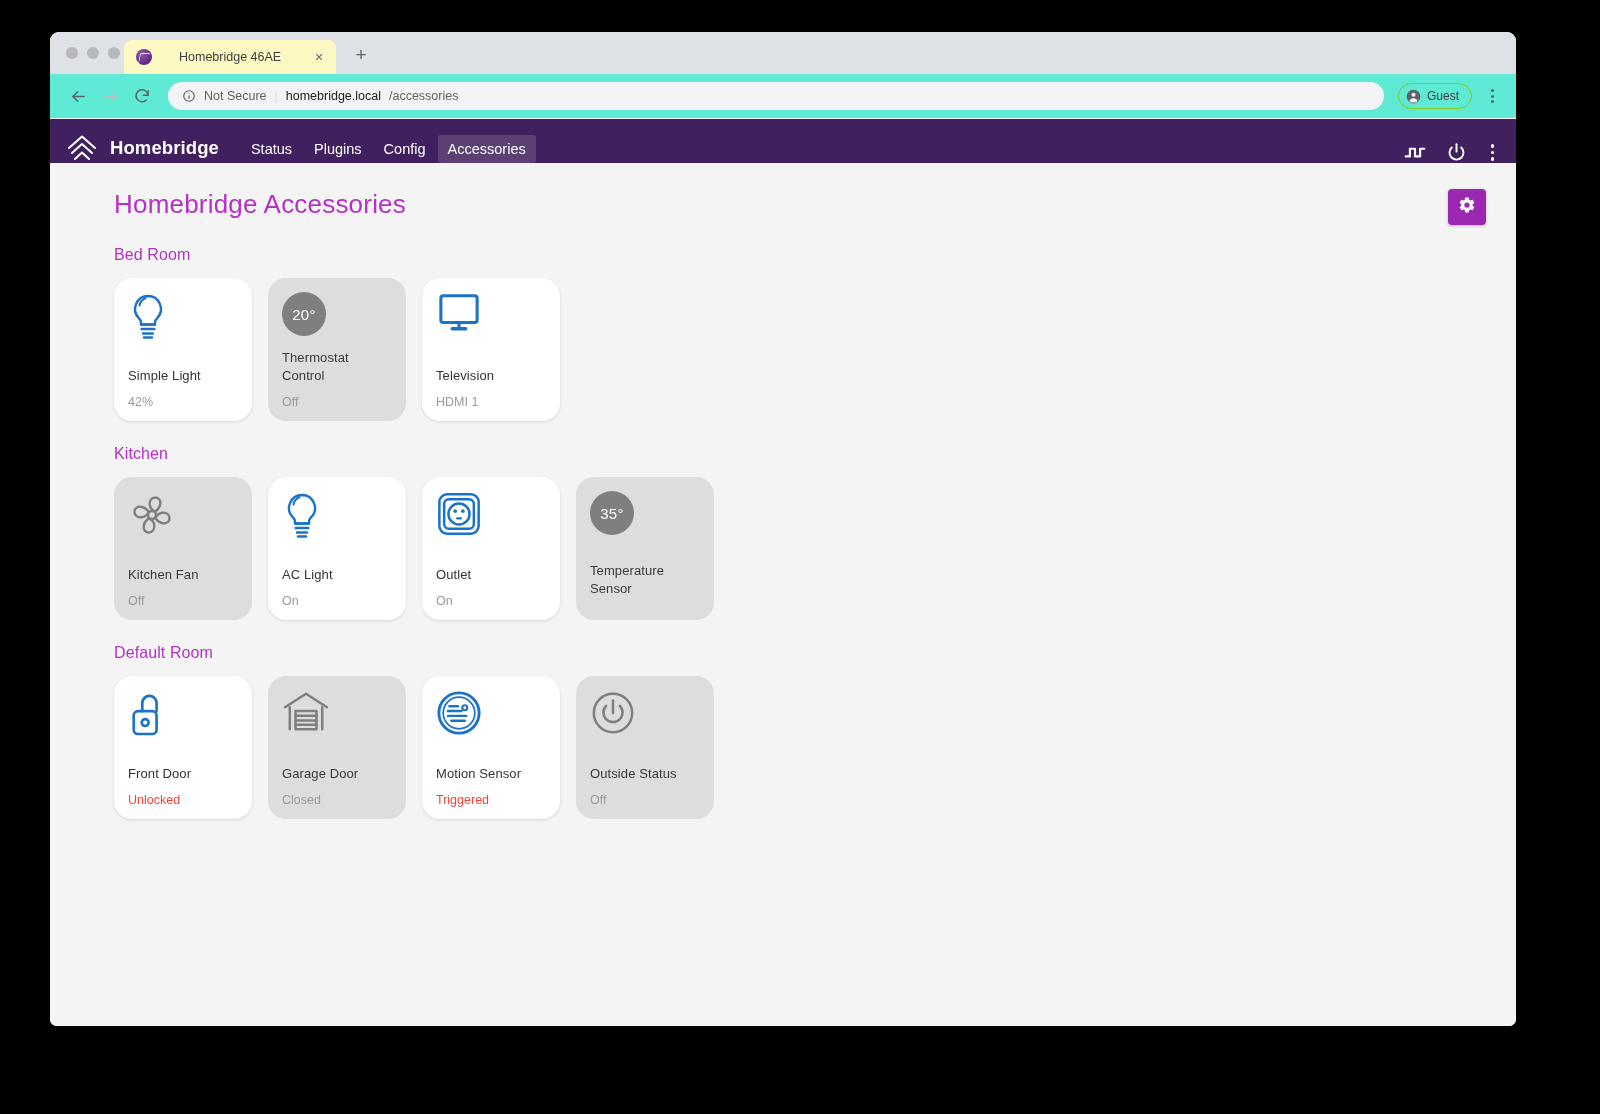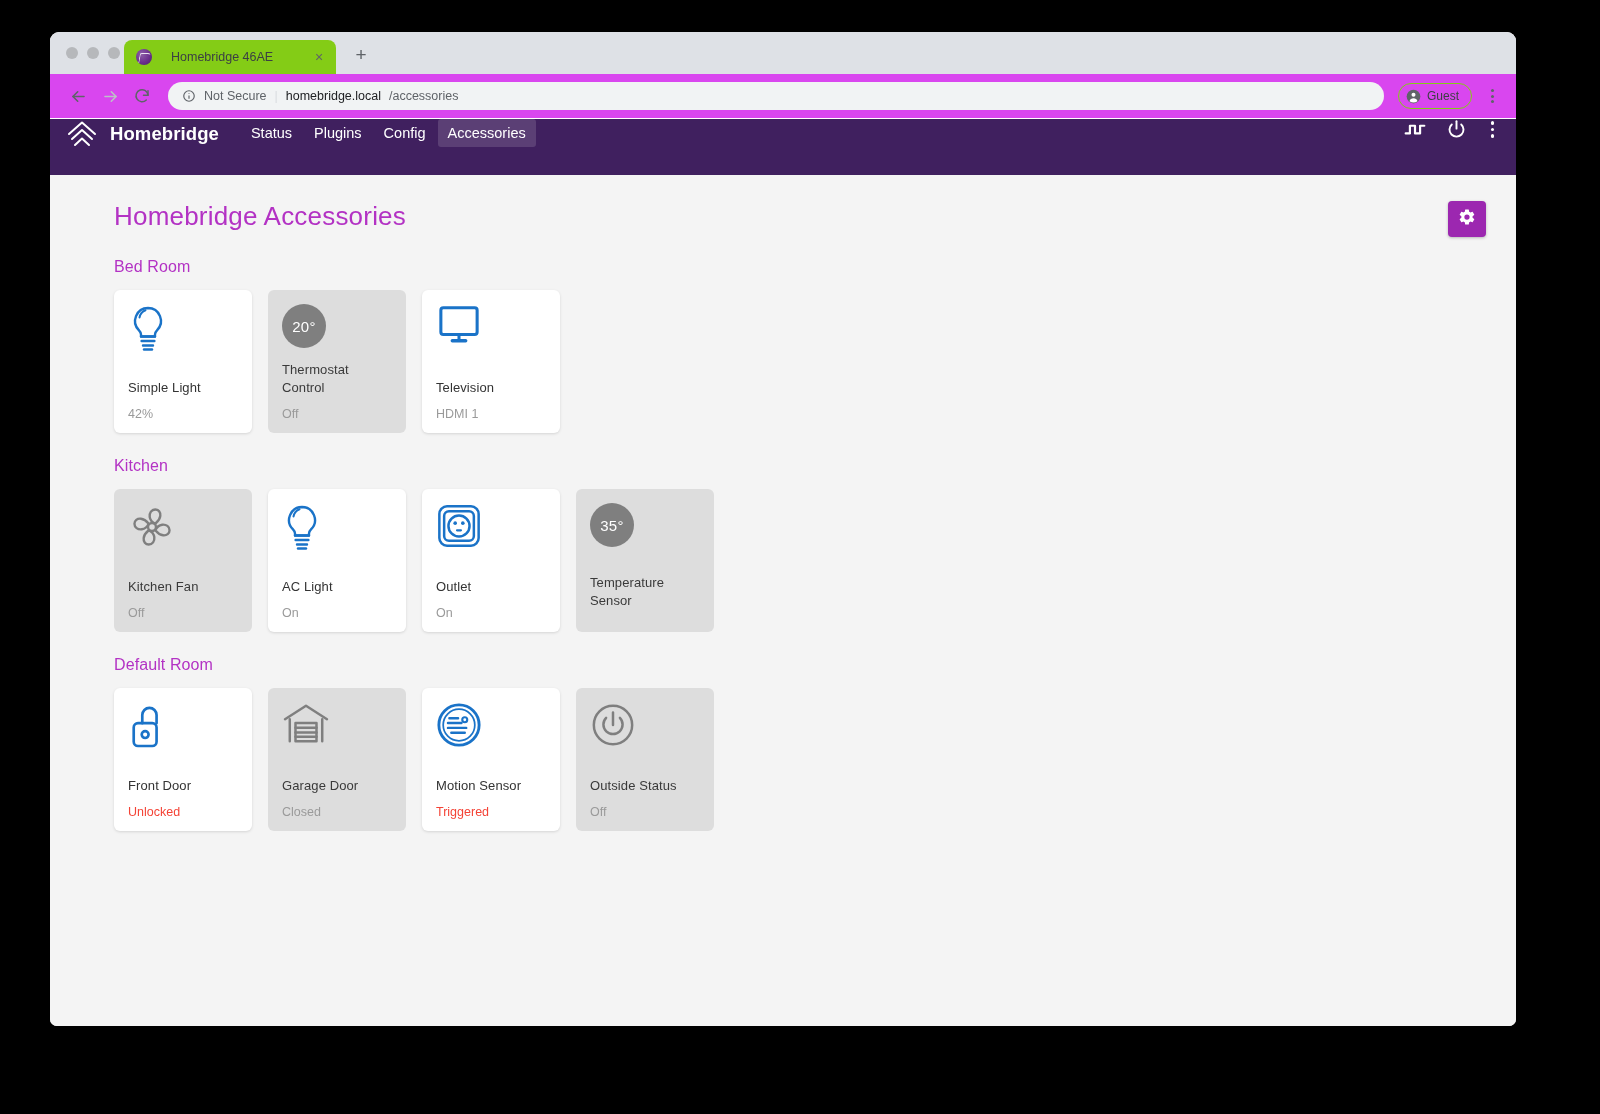--- a/index.html
+++ b/index.html
@@ -30,25 +30,25 @@
     display: flex;
     align-items: flex-end;
     padding-left: 12px;
   }
   .traffic { display: flex; align-items: center; gap: 9px; position: absolute; left: 16px; top: 15px; }
   .dot { width: 12px; height: 12px; border-radius: 50%; background: #b6b8bb; }
 
   .tab {
     position: absolute; left: 74px; bottom: 0;
     width: 212px; height: 34px;
-    background: #84cc16;
+    background: #fef9c3;
     border-radius: 8px 8px 0 0;
     display: flex; align-items: center;
     padding: 0 8px 0 12px;
-    gap: 19px;
+    gap: 27px;
   }
   .favicon {
     width: 16px; height: 16px; border-radius: 50%;
     background: radial-gradient(circle at 35% 32%, #8e5fa8 0%, #6b2f8e 55%, #4a1d66 100%);
     position: relative; flex: none;
   }
   .favicon::after {
     content: ""; position: absolute; left: 3px; top: 4px;
     width: 10px; height: 9px;
     border-left: 1.6px solid rgba(255,255,255,.85);
@@ -67,21 +67,21 @@
   }
   .newtab {
     position: absolute; left: 298px; bottom: 7px;
     width: 26px; height: 26px;
     display: flex; align-items: center; justify-content: center;
     color: #5f6368; font-size: 19px; line-height: 1; font-weight: 300;
   }
 
   
   .omnibar {
-    height: 45px; background: #d946ef;
+    height: 45px; background: #5eead4;
     display: flex; align-items: center;
     padding: 0 12px 0 14px;
     gap: 4px;
     border-bottom: 1px solid #ffffff;
   }
   .navbtn {
     width: 28px; height: 28px; flex: none;
     display: flex; align-items: center; justify-content: center;
     color: #5f6368;
   }
@@ -105,23 +105,23 @@
     margin-left: 10px; font-size: 12px; color: #3c4043;
   }
   .kebab {
     width: 24px; height: 28px; margin-left: 4px; flex: none;
     display: flex; flex-direction: column; align-items: center; justify-content: center; gap: 2.5px;
   }
   .kebab i { width: 3px; height: 3px; border-radius: 50%; background: #5f6368; display: block; }
 
   
   .hb-nav {
-    height: 56px; background: #40205f;
-    display: flex; align-items: flex-start;
-    padding: 0 18px 0 16px;
+    height: 44px; background: #40205f;
+    display: flex; align-items: flex-end;
+    padding: 8px 18px 0 16px;
   }
   .hb-brand { display: flex; align-items: center; gap: 12px; margin-right: 22px; }
   .hb-logo { width: 32px; height: 30px; flex: none; }
   .hb-name { color: #fff; font-size: 18.5px; font-weight: bold; letter-spacing: .1px; }
   .hb-links { display: flex; align-items: center; gap: 2px; }
   .hb-link {
     color: #ffffff; font-size: 14.5px;
     padding: 6px 10px; border-radius: 3px;
     white-space: nowrap;
   }
@@ -155,21 +155,21 @@
   .room { margin-bottom: 6px; }
   .room-title {
     font-size: 16px; color: #b332c4; font-weight: 400;
     margin-bottom: 14px; letter-spacing: .1px;
   }
   .room + .room { margin-top: 24px; }
   .cards { display: flex; gap: 16px; flex-wrap: wrap; }
 
   .card {
     width: 138px; height: 143px;
-    border-radius: 6px;
+    border-radius: 18px;
     background: #ffffff;
     box-shadow: 0 1px 3px rgba(0,0,0,0.13);
     padding: 14px 12px 12px 14px;
     display: flex; flex-direction: column;
     position: relative;
   }
   .card.off { background: #dddddd; box-shadow: none; }
   .card-icon { height: 62px; display: flex; align-items: flex-start; }
   .card-body { margin-top: auto; }
   .card-label {

